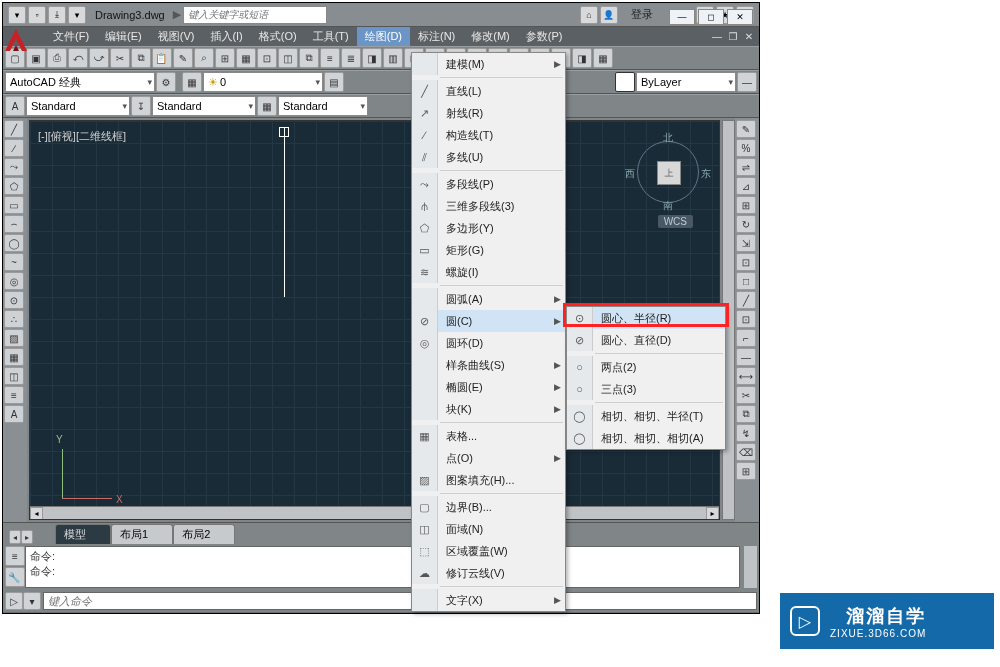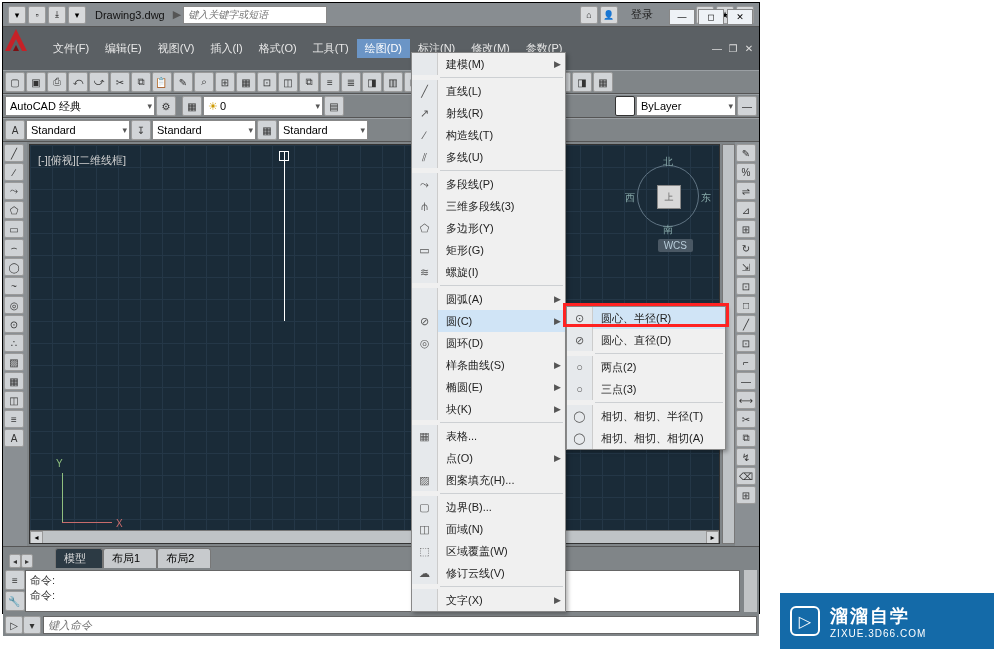--- a/index.html
+++ b/index.html
@@ -10,21 +10,21 @@
 
 .title-bar { height: 24px; background: #888d91; display: flex; align-items: center; padding: 0 4px; border-bottom: 1px solid #555; }
 .title-bar .btn { width: 18px; height: 18px; background: #d7d9db; border: 1px solid #9a9a9a; margin: 0 1px; border-radius: 2px; display:flex; align-items:center; justify-content:center; font-size:9px; }
 .title-bar .filename { font-size: 11px; color: #111; margin: 0 8px; }
 .title-bar .search-box { flex: 0 0 140px; height: 18px; background: #fff; border: 1px solid #888; font-size: 10px; color: #888; padding: 0 4px; font-style:italic; }
 .title-bar .gap { flex: 1; }
 .win-btns { position:absolute; right:4px; top:3px; display:flex; gap:3px; }
 .win-btns .wb { width:26px; height:16px; border:1px solid #888; background:#eef2f6; font-size:9px; display:flex; align-items:center; justify-content:center; }
 
 
-.menu-bar { display:flex; flex-wrap:wrap; align-items:center; background:#5b6064; min-height:18px; padding:12px 2px; }
+.menu-bar { display:flex; flex-wrap:wrap; align-items:center; background:#5b6064; min-height:18px; padding:0 2px; }
 .menu-item { font-size: 11px; color:#e8e8e8; padding: 2px 8px; cursor:default; white-space: nowrap; }
 .menu-item.active { background:#6b95c6; color:#fff; }
 .inner-win-btns { margin-left:auto; display:flex; gap:0; }
 .inner-win-btns .wb { width:16px; height:14px; font-size:10px; color:#ddd; display:flex; align-items:center; justify-content:center; border:none; }
 
 
 .toolbar-row { display:flex; align-items:center; height: 24px; background:#808588; border-top:1px solid #9a9fa3; border-bottom:1px solid #555; padding:0 2px; gap:1px; }
 .tb-btn { width: 20px; height:20px; background:#d1d4d7; border:1px solid #9a9a9a; border-radius:2px; display:flex; align-items:center; justify-content:center; font-size:10px; color:#333; }
 .tb-sep { width: 4px; }
 .combo { height:20px; background:#fff; border:1px solid #888; font-size:11px; padding:0 14px 0 4px; position:relative; display:flex; align-items:center; }
@@ -56,21 +56,21 @@
 .navcube .lbl { position:absolute; font-size:10px; color:#8aa; }
 .navcube .n { top:-2px; left:34px; }
 .navcube .s { bottom:-2px; left:34px; }
 .navcube .w { left:-4px; top:34px; }
 .navcube .e { right:-4px; top:34px; }
 .wcs-badge { position:absolute; right:26px; top:94px; background:#4a5864; color:#b8ccd9; font-size:10px; padding:1px 6px; border-radius:2px; }
 .hscroll { position:absolute; left:0; right:0; bottom:0; height:13px; background:#bfc3c6; border-top:1px solid #777; display:flex; }
 .hscroll .arrow, .vscroll .arrow { width:13px; height:13px; background:#d6d8da; border:1px solid #999; font-size:8px; display:flex; align-items:center; justify-content:center; }
 
 .tab-strip { height:22px; background:#808588; display:flex; align-items:flex-end; padding-left:28px; gap:0; border-top:1px solid #555; }
-.tab { font-size:11px; background:#c7cacd; padding:2px 16px 2px 8px; border:1px solid #777; border-bottom:none; border-radius:3px 3px 0 0; }
+.tab { font-size:11px; background:#c7cacd; padding:2px 24px 2px 8px; border:1px solid #777; border-bottom:none; border-radius:3px 3px 0 0; }
 .tab.active { background:#2c3a44; color:#ddd; }
 .tab-nav { position:relative; left:-22px; display:flex; }
 .tab-nav .tb-btn { width:12px; height:14px; font-size:8px; }
 
 
 .cmd-area { background:#808588; height:46px; display:flex; }
 .cmd-left { width:22px; display:flex; flex-direction:column; gap:1px; padding:2px; }
 .cmd-box { flex:1; margin:2px 4px 2px 0; background:#fff; border:1px solid #666; font-size:11px; color:#333; padding:2px 4px; }
 .cmd-scroll { width:13px; background:#c0c3c5; margin:2px 2px 2px 0; }
 .cmd-input { height:22px; background:#808588; display:flex; align-items:center; padding:0 2px; }
@@ -86,21 +86,21 @@
 .dd-arrow { position:absolute; right:4px; font-size:9px; color:#555; }
 .dd-sep { height:1px; background:#cdd0d3; margin:2px 2px 2px 28px; }
 
 .dd1 { left:411px; top:52px; width:155px; z-index:10; }
 .dd2 { left:566px; top:306px; width:160px; z-index:11; }
 .highlight-red { position:absolute; border:3px solid #f22; z-index:12; pointer-events:none; }
 .hl1 { left:563px; top:303px; width:166px; height:24px; }
 
 .brand-badge { position:absolute; right:6px; bottom:18px; width:214px; height:56px; background:#146aa8; color:#fff; display:flex; align-items:center; padding:0 10px; gap:10px; }
 .brand-badge .play { width:30px; height:30px; border:2px solid #fff; border-radius:6px; display:flex; align-items:center; justify-content:center; }
-.brand-badge .txt { display:flex; flex-direction:column; }
+.brand-badge .txt { display:flex; flex-direction:column;align-items:flex-end; }
 .brand-badge .cn { font-size:18px; font-weight:bold; letter-spacing:2px; }
 .brand-badge .url { font-size:10px; letter-spacing:1px; }
 
 .app-logo { width:36px; height:26px; position:absolute; left:0; top:24px; z-index:5; }
 .app-logo svg { width:100%; height:100%; }
 </style>
 </head>
 <body>
 
 <div class="main-frame">

